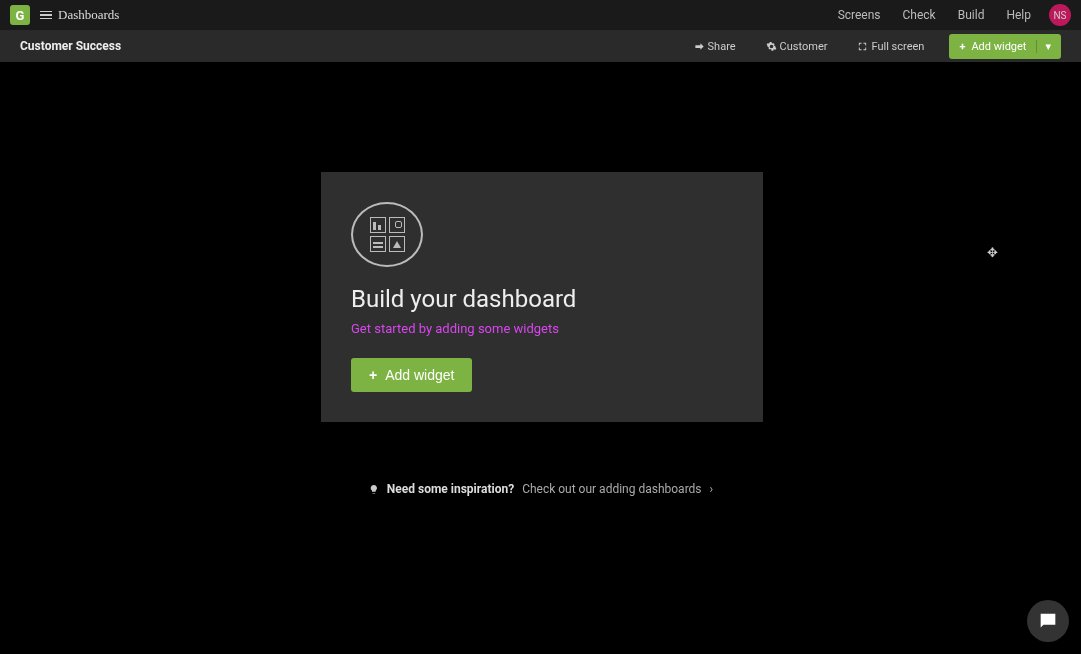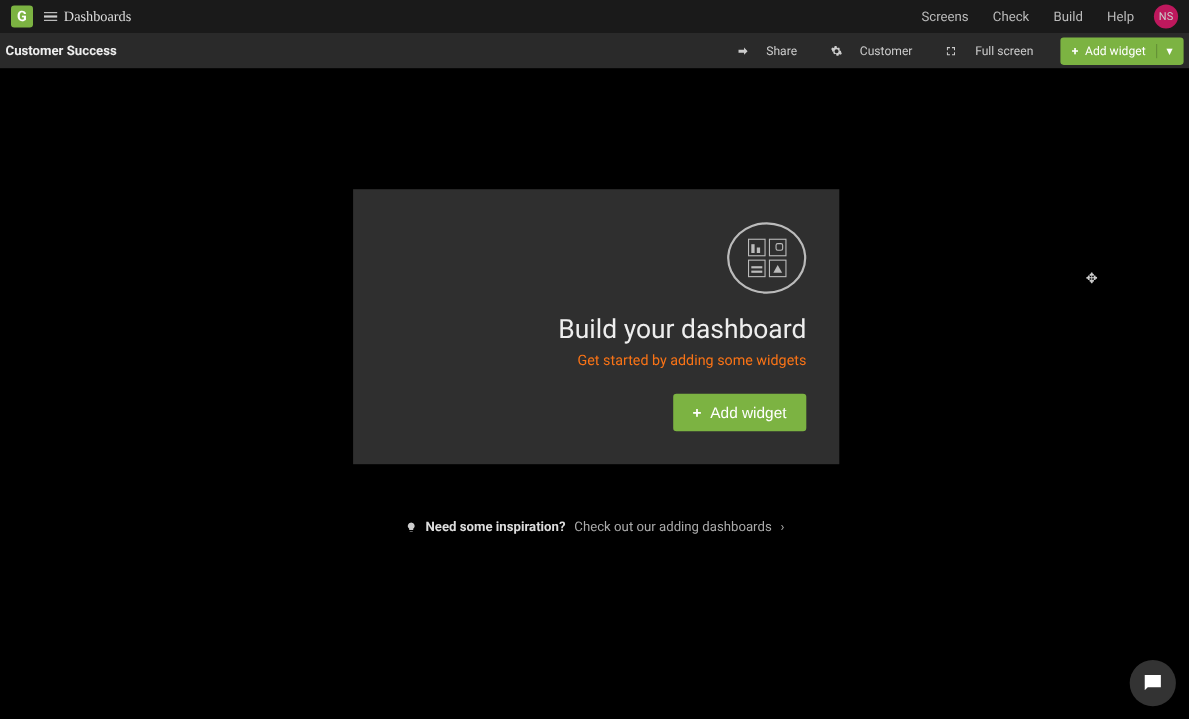--- a/index.html
+++ b/index.html
@@ -72,38 +72,38 @@
       justify-content: center;
       font-size: 10px;
       color: #ccc;
       margin-left: 18px;
     }
     .sub-bar {
       height: 32px;
       background: #2a2a2a;
       display: flex;
       align-items: center;
-      padding: 0 5px;
+      padding: 0 20px;
     }
     .sub-title {
       font-size: 12px;
       font-weight: bold;
       color: #eee;
     }
     .sub-spacer {
       flex: 1;
     }
     .sub-action {
       font-size: 11px;
       color: #ccc;
       margin-left: 30px;
       cursor: pointer;
       display: flex;
       align-items: center;
-      gap: 16px;
+      gap: 3px;
     }
     .add-widget-btn-top {
       background: #7cb342;
       color: #fff;
       font-size: 11px;
       padding: 6px 10px;
       border-radius: 3px;
       margin-left: 25px;
       display: flex;
       align-items: center;
@@ -122,21 +122,21 @@
     }
     .empty-card {
       position: absolute;
       left: 321px;
       top: 110px;
       width: 442px;
       height: 250px;
       background: #2f2f2f;
       display: flex;
       flex-direction: column;
-      align-items: flex-end;
+      align-items: flex-start;
       justify-content: center;
       padding: 30px;
     }
     .dash-icon-circle {
       width: 72px;
       height: 72px;
       border: 2px solid #bbb;
       border-radius: 50%;
       display: flex;
       align-items: center;
@@ -169,40 +169,40 @@
     .dash-grid-icon div:nth-child(3)::before { content:""; position:absolute; left:2px; width:10px; height:2px; bottom:7px; background:#bbb;}
     .dash-grid-icon div:nth-child(4)::after { left:3px; width:0; height:0; border-left:4px solid transparent; border-right:4px solid transparent; border-bottom:7px solid #bbb; background:transparent; bottom:3px;}
     .empty-title {
       font-size: 24px;
       color: #eee;
       font-weight: 400;
       margin-bottom: 8px;
     }
     .empty-sub {
       font-size: 13px;
-      color: #f97316;
+      color: #d946ef;
       margin-bottom: 22px;
     }
     .add-widget-main {
       background: #7cb342;
       color: #fff;
       font-size: 14px;
       padding: 9px 18px;
       border-radius: 3px;
       display: flex;
       align-items: center;
       gap: 8px;
       cursor: pointer;
       border: none;
     }
     .inspiration {
       position: absolute;
       left: 50%;
       transform: translateX(-50%);
-      top: 410px;
+      top: 420px;
       font-size: 12px;
       color: #aaa;
       display: flex;
       align-items: center;
       gap: 8px;
       cursor: pointer;
     }
     .inspiration .bold {
       color: #ddd;
       font-weight: bold;

